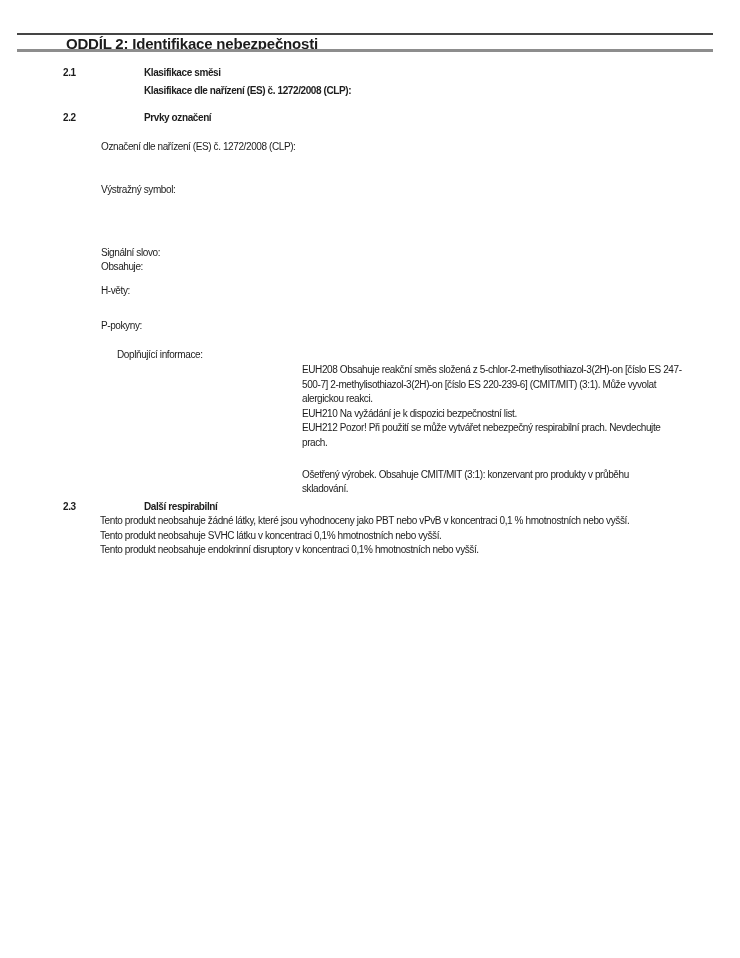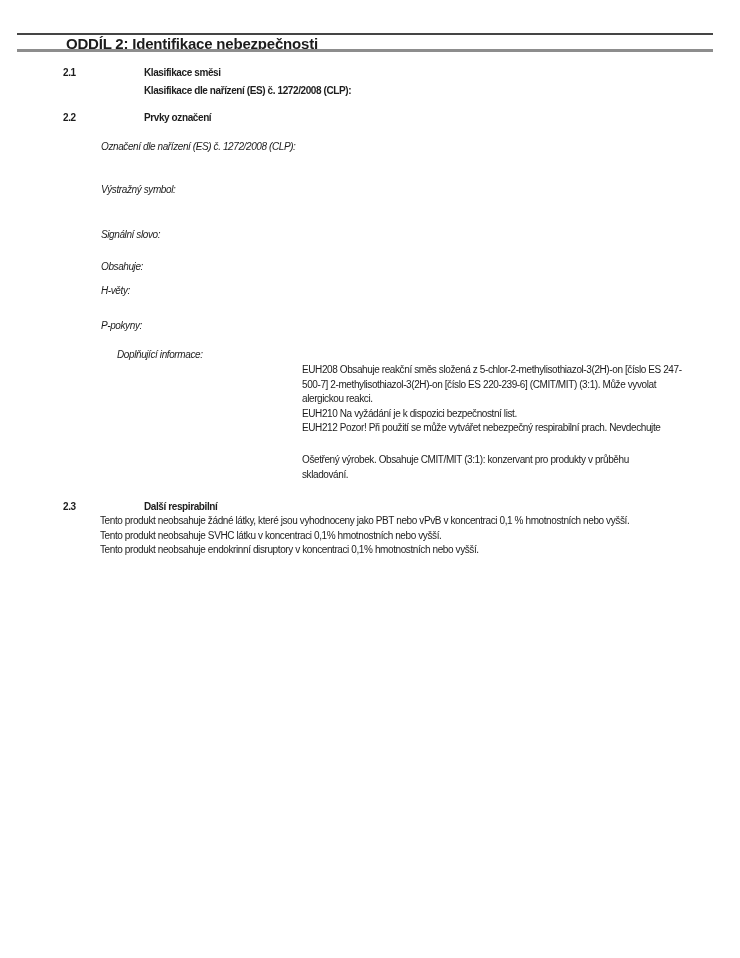--- a/index.html
+++ b/index.html
@@ -17,27 +17,27 @@
   .rule{position:absolute;left:17px;width:696px;}
   .rule-top{top:33px;height:1.8px;background:#454545;}
   .rule-bottom{top:49px;height:2.6px;background:#8d8d8d;}
   .header-title{
     position:absolute;left:66px;top:35px;
     font-size:15px;font-weight:bold;letter-spacing:-0.2px;
     white-space:nowrap;
   }
   .num{position:absolute;left:63px;font-weight:bold;white-space:nowrap;}
   .ttl{position:absolute;left:100px;font-weight:bold;white-space:nowrap;padding-left:44px;}
-  .lbl{position:absolute;left:101px;white-space:nowrap;font-style:italic;}
+  .lbl{position:absolute;left:101px;white-space:nowrap;}
   .pos-s21{top:67px;}
   .pos-s21sub{top:85px;}
   .pos-s22{top:112px;}
   .lbl-oznaceni{top:141px;}
   .lbl-vystrazny{top:159px;margin-top:25px;}
-  .lbl-signalni{top:229px;}
+  .lbl-signalni{top:247px;}
   .lbl-obsahuje{top:261px;}
   .lbl-hvety{top:285px;}
   .lbl-ppokyny{top:320px;}
   .lbl-doplnujici{top:349px;padding-left:16px;}
   .euh{
     position:absolute;left:302px;top:363px;width:432px;
     line-height:14.6px;
   }
   .euh-line{white-space:nowrap;}
   .euh-gap{margin-top:17px;}
@@ -71,20 +71,21 @@
   <div class="lbl lbl-hvety">H-věty:</div>
   <div class="lbl lbl-ppokyny">P-pokyny:</div>
   <div class="lbl lbl-doplnujici">Doplňující informace:</div>
 
   <div class="euh">
     <div class="euh-line">EUH208 Obsahuje reakční směs složená z 5-chlor-2-methylisothiazol-3(2H)-on [číslo ES 247-</div>
     <div class="euh-line">500-7] 2-methylisothiazol-3(2H)-on [číslo ES 220-239-6] (CMIT/MIT) (3:1). Může vyvolat</div>
     <div class="euh-line">alergickou reakci.</div>
     <div class="euh-line">EUH210 Na vyžádání je k dispozici bezpečnostní list.</div>
     <div class="euh-line">EUH212 Pozor! Při použití se může vytvářet nebezpečný respirabilní prach. Nevdechujte</div>
+    <div class="euh-line">prach.</div>
     <div class="euh-line euh-gap">Ošetřený výrobek. Obsahuje CMIT/MIT (3:1): konzervant pro produkty v průběhu</div>
     <div class="euh-line">skladování.</div>
   </div>
 
   <div class="num pos-s23">2.3</div>
   <div class="ttl pos-s23">Další respirabilní</div>
 
   <div class="statements">
     <div class="statement">Tento produkt neobsahuje žádné látky, které jsou vyhodnoceny jako PBT nebo vPvB v koncentraci 0,1 % hmotnostních nebo vyšší.</div>
     <div class="statement">Tento produkt neobsahuje SVHC látku v koncentraci 0,1% hmotnostních nebo vyšší.</div>

